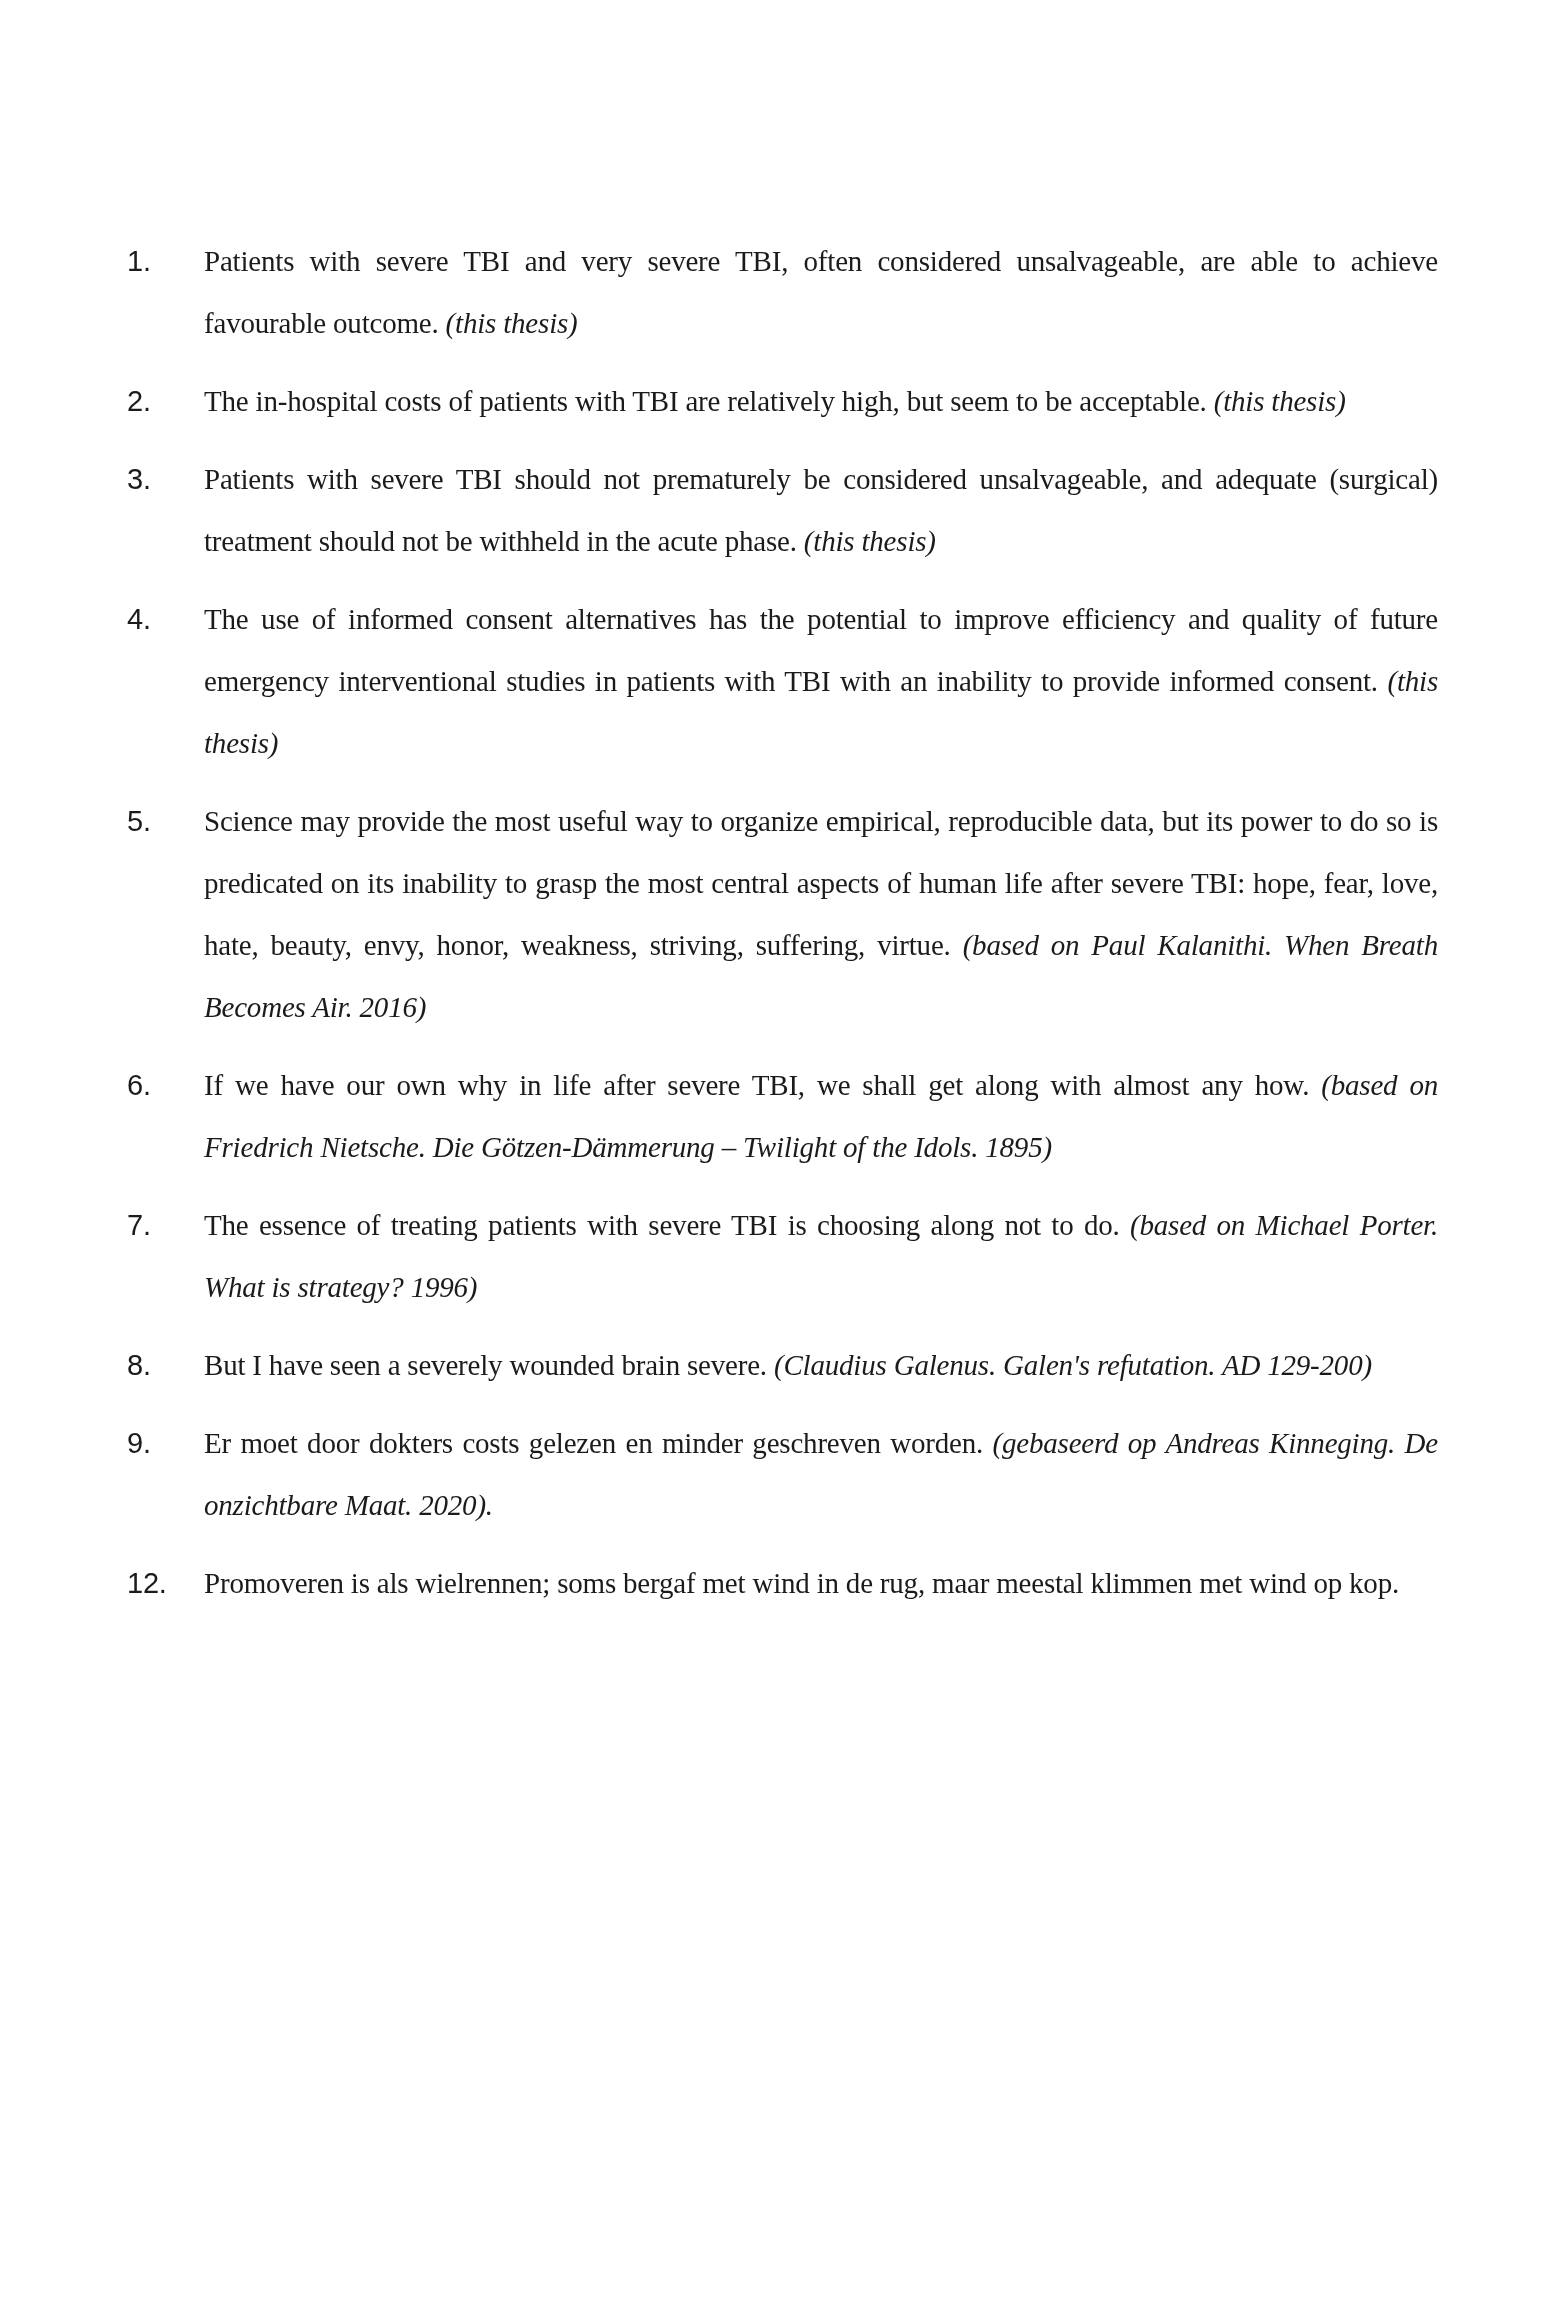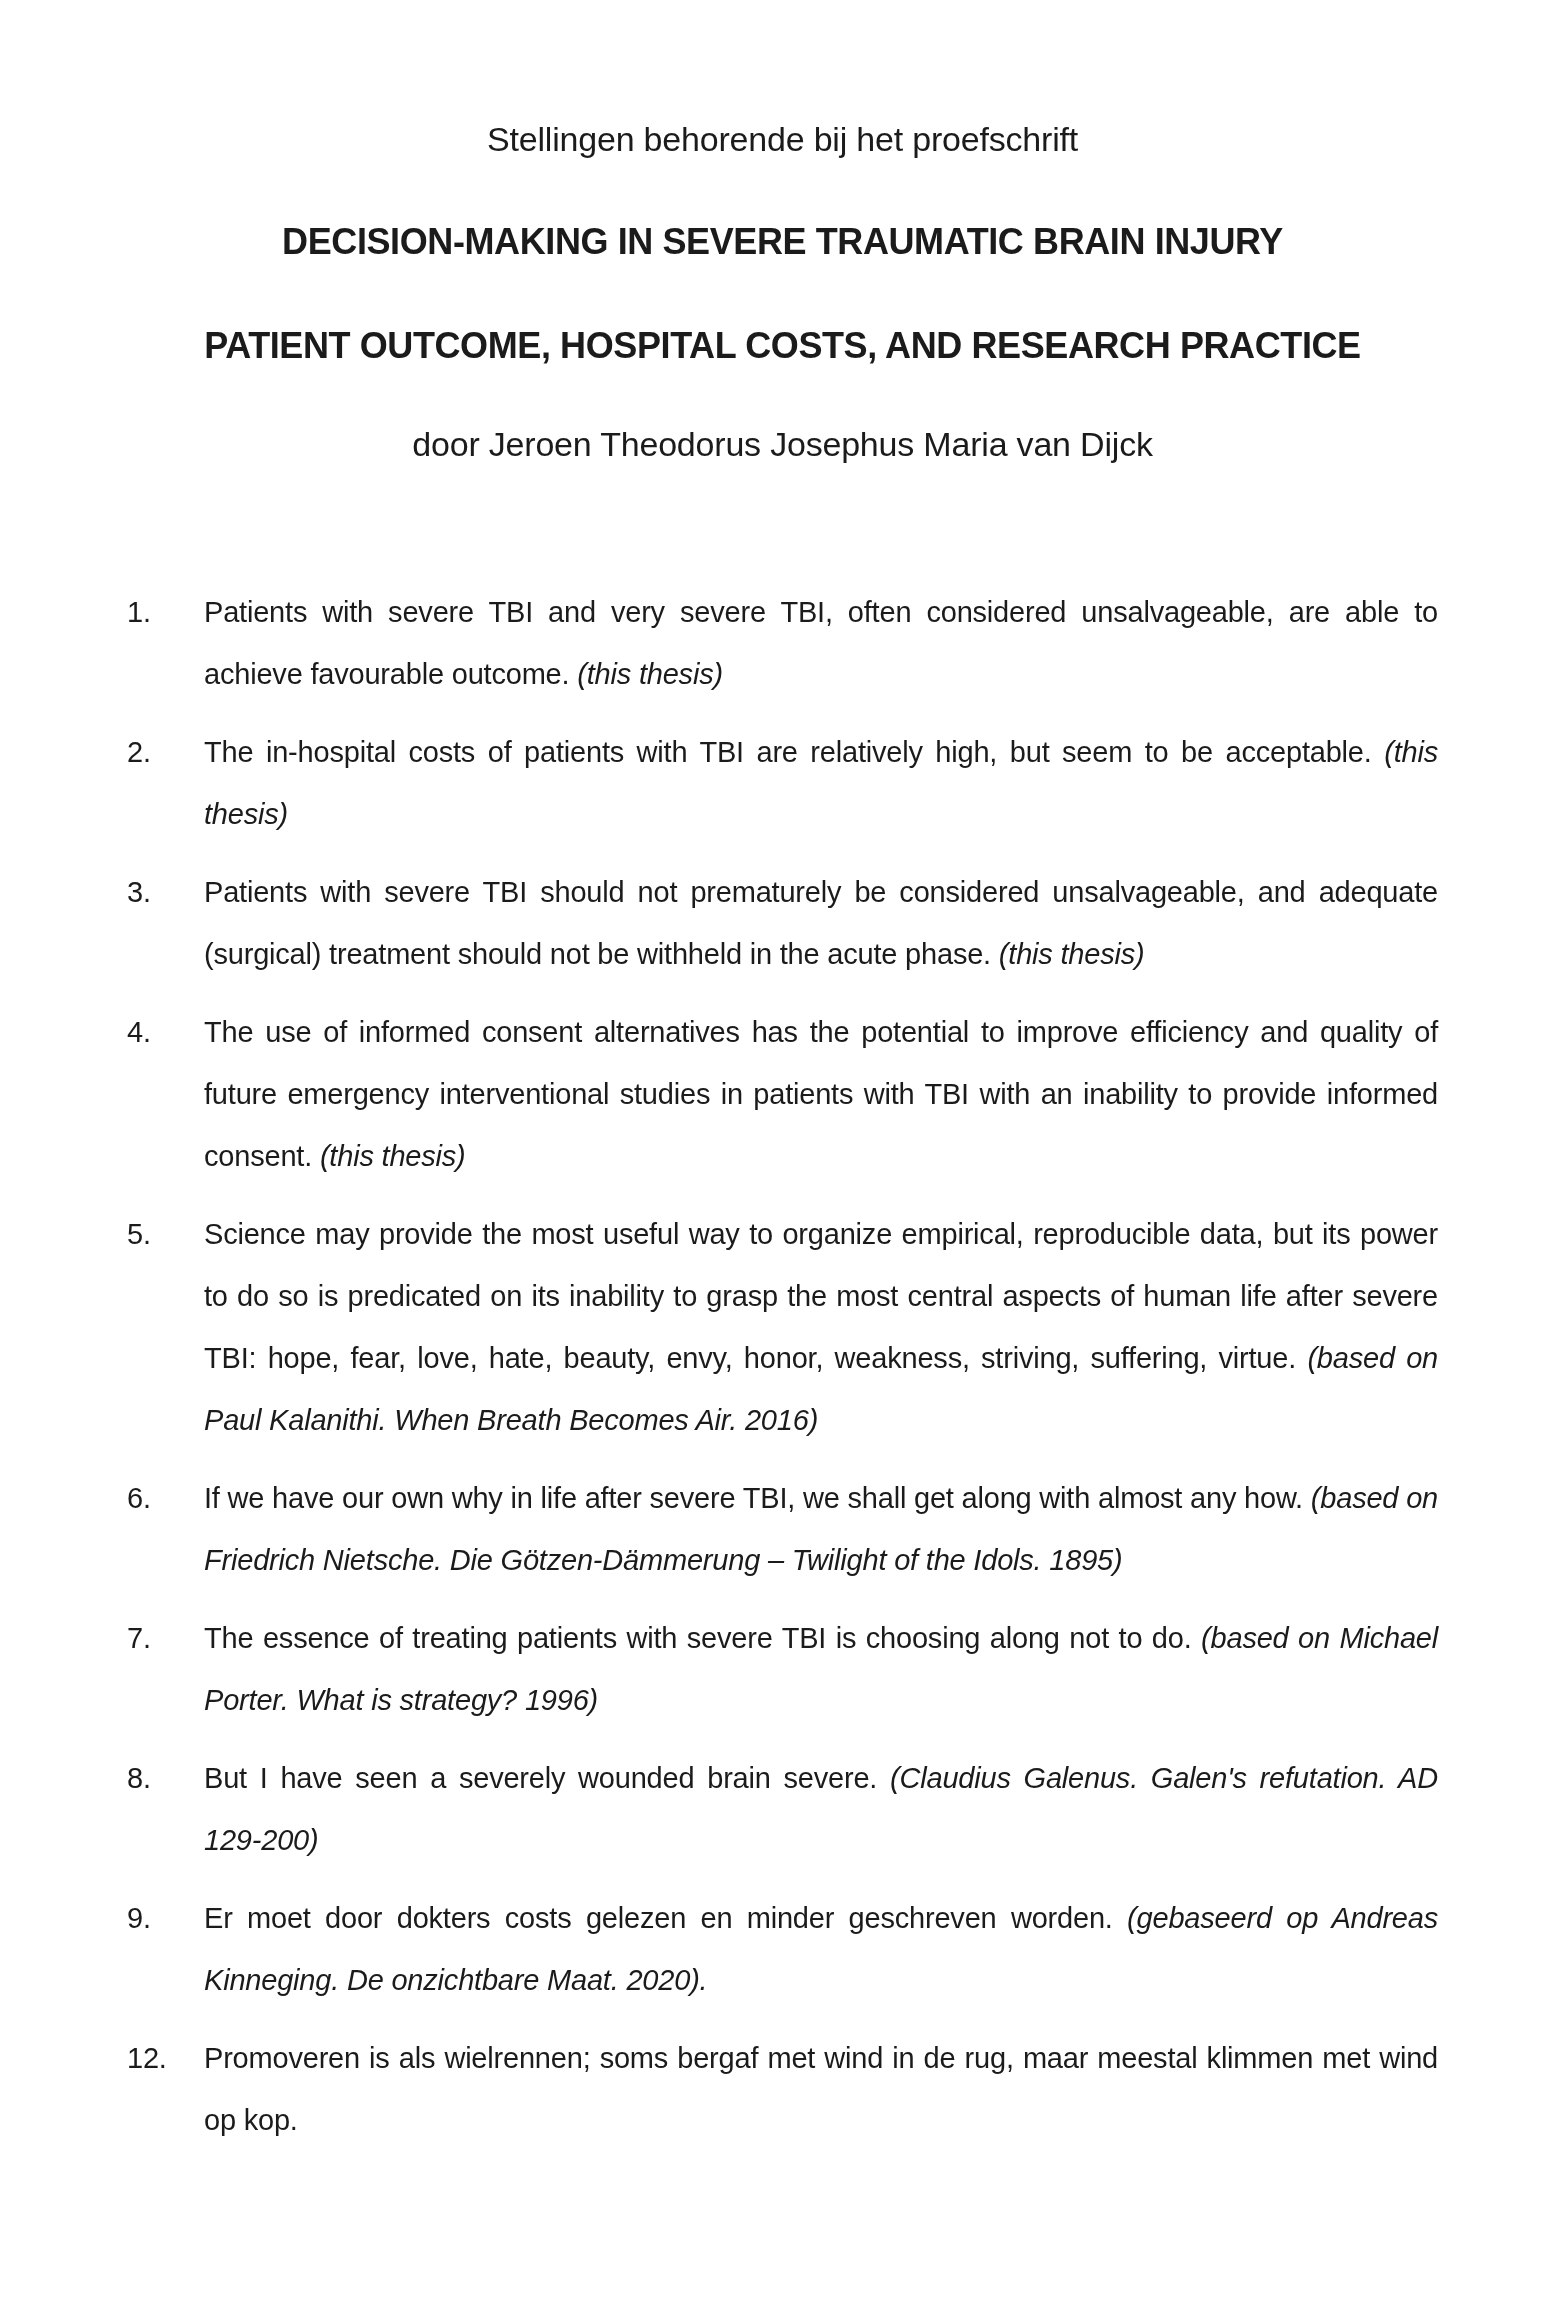--- a/index.html
+++ b/index.html
@@ -60,40 +60,32 @@
     line-height: 62px;
     letter-spacing: -0.2px;
   }
 
   .prop-text {
     flex: 1 1 auto;
     font-size: 29px;
     line-height: 62px;
     letter-spacing: -0.2px;
     text-align: justify;
+    font-family: Liberation Serif, serif;
   }
 
   .prop-text .it {
     font-style: italic;
   }
 </style>
 </head>
 <body>
 
 <div class="page">
 
-  <div class="header-block">
-    <div class="subtitle-line">Stellingen behorende bij het proefschrift</div>
-
-    <div class="main-title">DECISION-MAKING IN SEVERE TRAUMATIC BRAIN INJURY</div>
-
-    <div class="main-title">PATIENT OUTCOME, HOSPITAL COSTS, AND RESEARCH PRACTICE</div>
-
-    <div class="author-line">door Jeroen Theodorus Josephus Maria van Dijck</div>
-  </div>
 
   <div class="propositions">
       <div class="prop">
         <div class="prop-num">1.</div>
         <div class="prop-text"><span class="">Patients with severe TBI and very severe TBI, often considered unsalvageable, are able to achieve favourable outcome. </span><span class="it">(this thesis)</span></div>
       </div>
       <div class="prop">
         <div class="prop-num">2.</div>
         <div class="prop-text"><span class="">The in-hospital costs of patients with TBI are relatively high, but seem to be acceptable. </span><span class="it">(this thesis)</span></div>
       </div>

